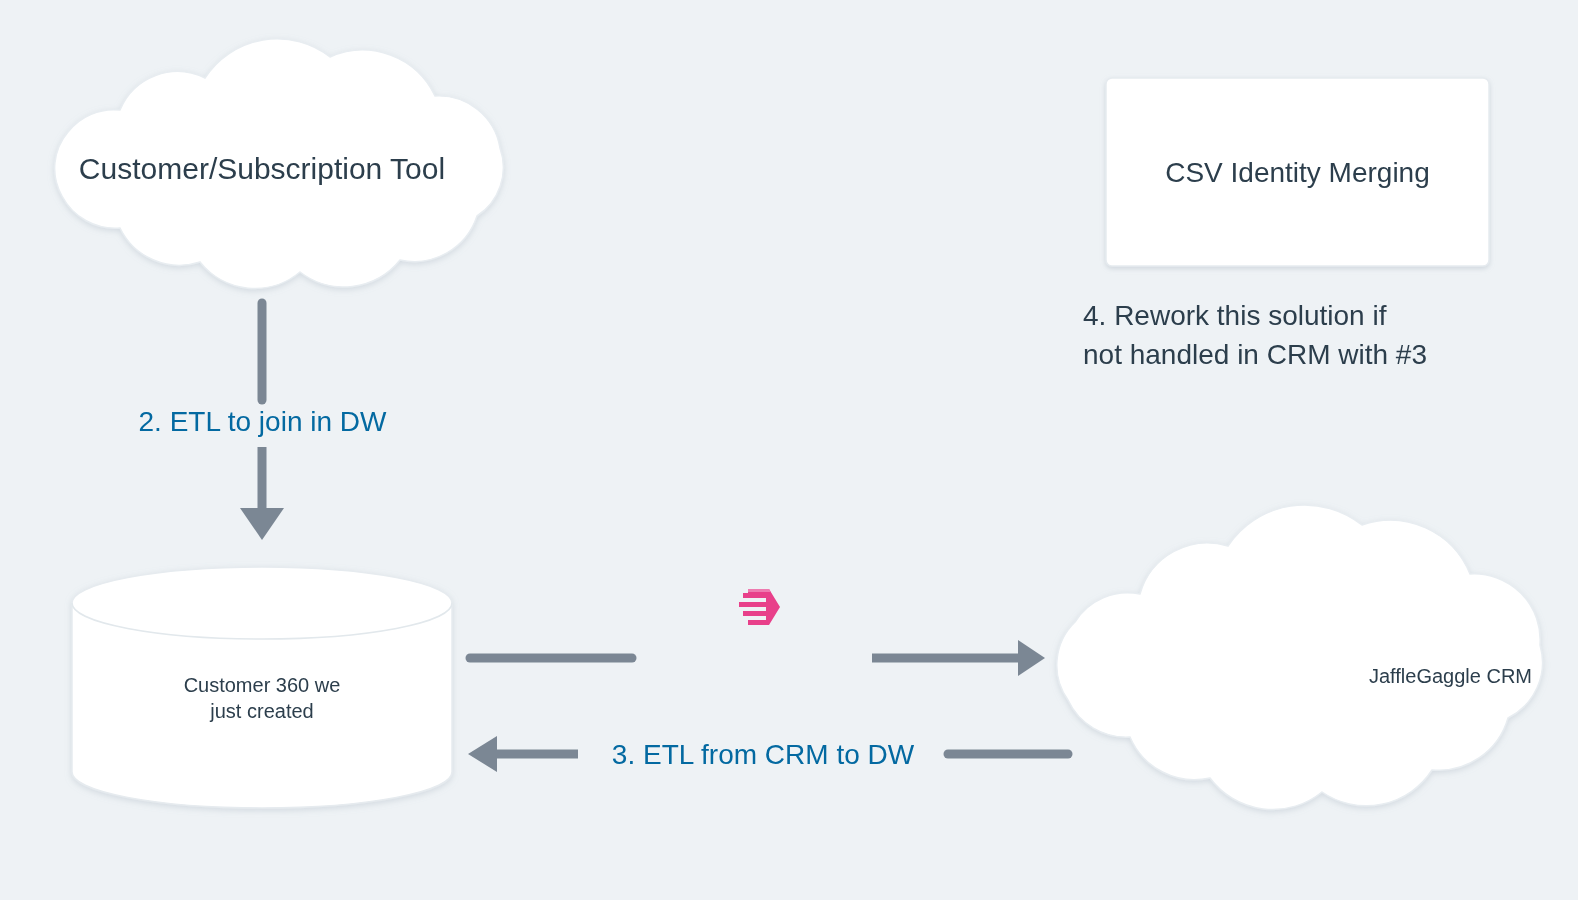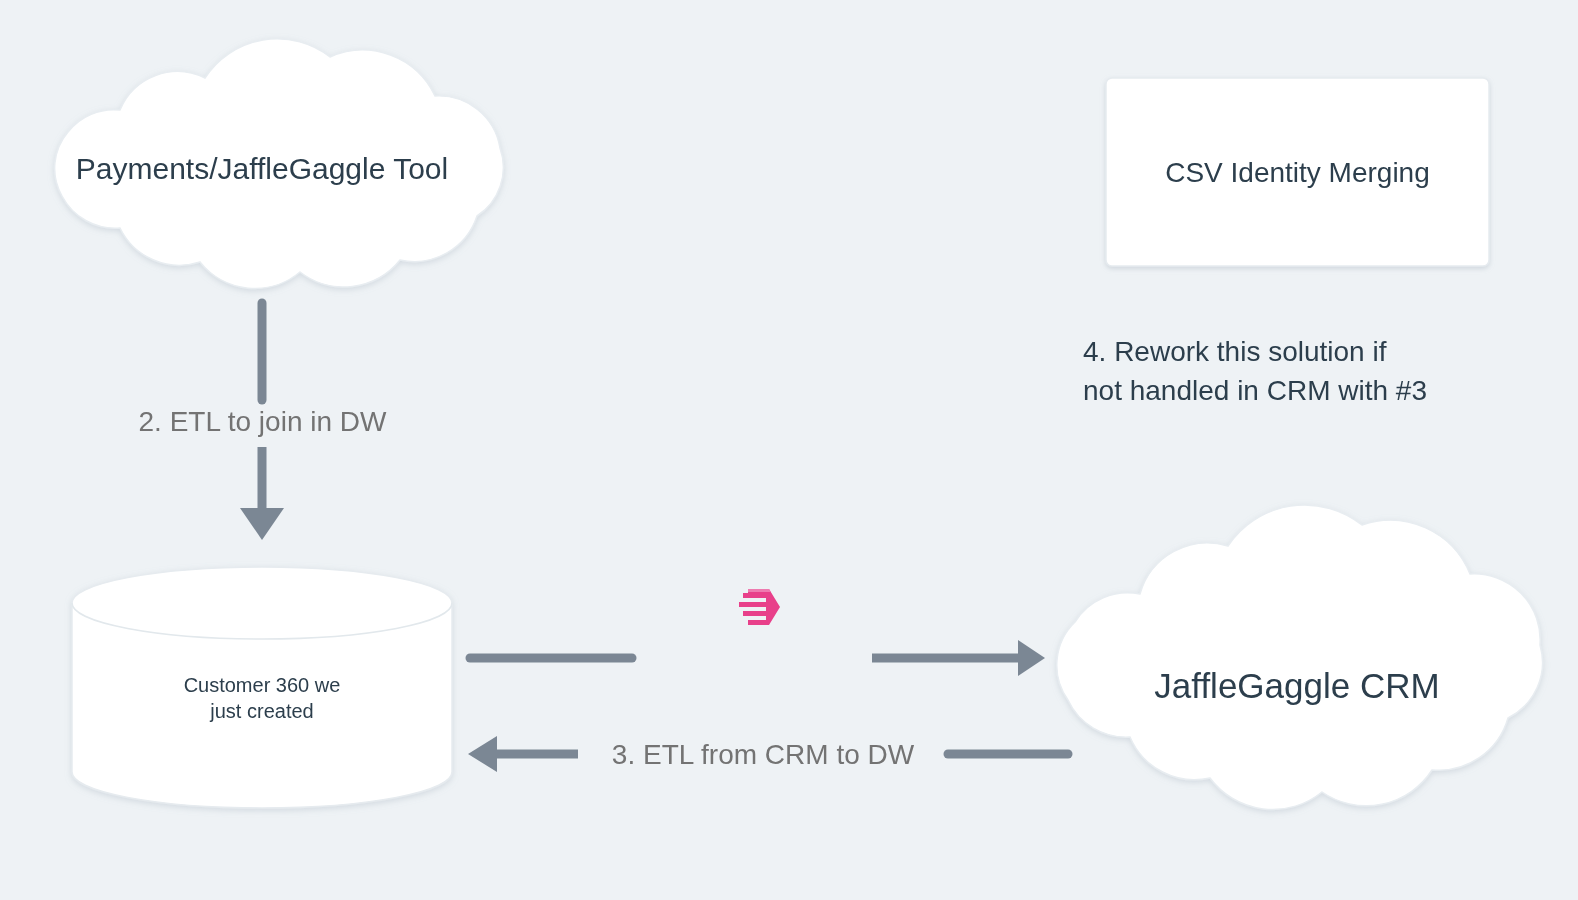--- a/index.html
+++ b/index.html
@@ -26,52 +26,52 @@
     position: absolute;
     color: #2c3e4c;
     text-align: center;
     line-height: 1.28;
     white-space: pre-line;
     pointer-events: none;
     user-select: none;
   }
   .edge-label {
     position: absolute;
-    color: #737373;
+    color: #0369a1;
     text-align: center;
     line-height: 1.3;
     white-space: nowrap;
     user-select: none;
   }
   .annotation {
     position: absolute;
     color: #2c3e4c;
     text-align: left;
     line-height: 1.38;
     white-space: pre-line;
     user-select: none;
-    margin-top: 36px;
   }
 
   
   #label-payments {
     left: 12px;  top: 150px;  width: 500px;
     font-size: 30px;
   }
   #label-csv {
     left: 1106px; top: 155px; width: 383px;
     font-size: 28px;
   }
   #label-warehouse {
     left: 72px;  top: 673px;  width: 380px;
     font-size: 20px;
   }
   #label-crm {
     left: 1062px; top: 664px; width: 470px;
-    font-size: 35px;
+    font-size: 20px;
+    text-align: right;
   }
   #edge-label-2 {
     left: 0px;   top: 404px;  width: 525px;
     font-size: 28px;
   }
   #edge-label-1 {
     left: 638px; top: 640px;  width: 228px;
     font-size: 28px;
   }
   #edge-label-3 {
@@ -168,21 +168,21 @@
       <line x1="948" y1="754" x2="1068" y2="754" stroke="#7b8794" stroke-width="9" stroke-linecap="round"></line>
     </g>
   </svg>
 
   <svg id="ht-logo" viewBox="0 0 44 38" xmlns="http://www.w3.org/2000/svg">
     <path fill="#e8408a" d="M10,1 L31,1 L42,19 L31,37 L10,37 L10,32 L28,32 L28,28 L5,28 L5,23 L28,23
          L28,19 L1,19 L1,14 L28,14 L28,10 L5,10 L5,5 L10,5 Z"></path>
     <path fill="#ee7bb0" d="M10,1 L31,1 L33,4 L10,4 Z"></path>
   </svg>
 
-  <div class="node-label" id="label-payments">Payments/JaffleGaggle Tool</div>
+  <div class="node-label" id="label-payments">Customer/Subscription Tool</div>
 
   <div class="node-label" id="label-csv">CSV Identity Merging</div>
 
   <div class="node-label" id="label-warehouse">Customer 360 we
 just created</div>
 
   <div class="node-label" id="label-crm">JaffleGaggle CRM</div>
 
 
   <div class="edge-label" id="edge-label-2">2. ETL to join in DW</div>

